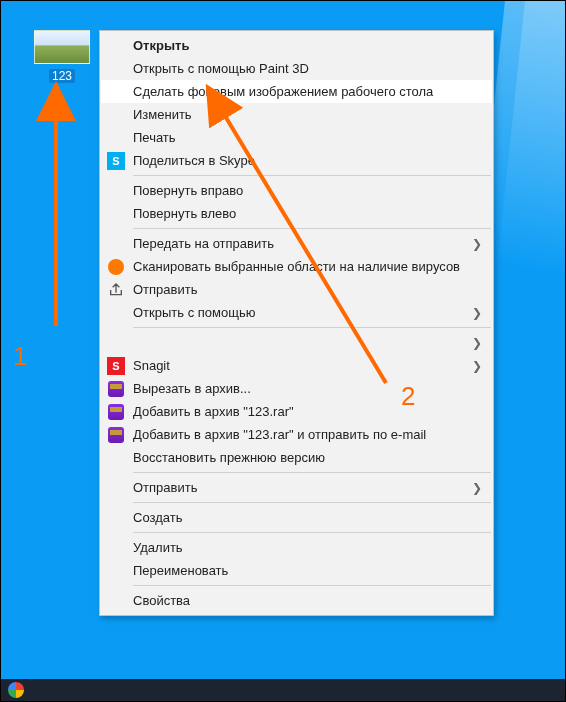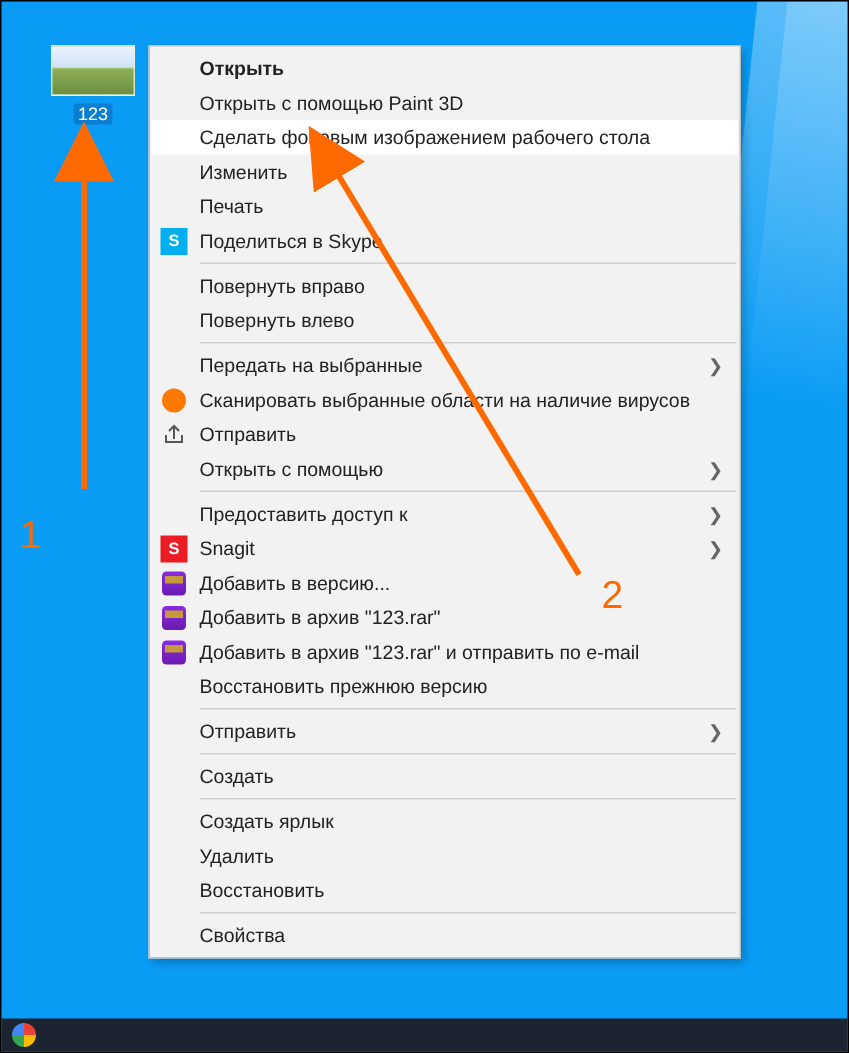--- a/index.html
+++ b/index.html
@@ -127,21 +127,21 @@
   </div>
   <div class="sep"></div>
   <div class="item">
       <span>Повернуть вправо</span>
     </div>
   <div class="item">
       <span>Повернуть влево</span>
     </div>
   <div class="sep"></div>
   <div class="item">
-      <span>Передать на выбранные</span>
+      <span>Передать на отправить</span>
       <span class="chev">❯</span>
     </div>
   <div class="item">
     <span class="ico">
         <span class="sq avast"></span>
       </span>
     <span>Сканировать выбранные области на наличие вирусов</span>
   </div>
   <div class="item">
     <span class="ico share">
@@ -150,33 +150,32 @@
         </svg>
     </span>
     <span>Отправить</span>
   </div>
   <div class="item">
       <span>Открыть с помощью</span>
       <span class="chev">❯</span>
     </div>
   <div class="sep"></div>
   <div class="item">
-      <span>Предоставить доступ к</span>
       <span class="chev">❯</span>
     </div>
   <div class="item">
     <span class="ico snag">S</span>
     <span>Snagit</span>
       <span class="chev">❯</span>
   </div>
   <div class="item">
     <span class="ico">
         <span class="sq rar"></span>
       </span>
-    <span>Добавить в версию...</span>
+    <span>Вырезать в архив...</span>
   </div>
   <div class="item">
     <span class="ico">
         <span class="sq rar"></span>
       </span>
     <span>Добавить в архив "123.rar"</span>
   </div>
   <div class="item">
     <span class="ico">
         <span class="sq rar"></span>
@@ -190,27 +189,24 @@
   <div class="item">
       <span>Отправить</span>
       <span class="chev">❯</span>
     </div>
   <div class="sep"></div>
   <div class="item">
       <span>Создать</span>
     </div>
   <div class="sep"></div>
   <div class="item">
-      <span>Создать ярлык</span>
-    </div>
-  <div class="item">
       <span>Удалить</span>
     </div>
   <div class="item">
-      <span>Восстановить</span>
+      <span>Переименовать</span>
     </div>
   <div class="sep"></div>
   <div class="item">
       <span>Свойства</span>
     </div>
 </div>
 
 <svg class="anno-svg" width="566" height="702">
   <defs>
     <marker id="ah1" markerWidth="10" markerHeight="10" refX="5" refY="5" orient="auto">

